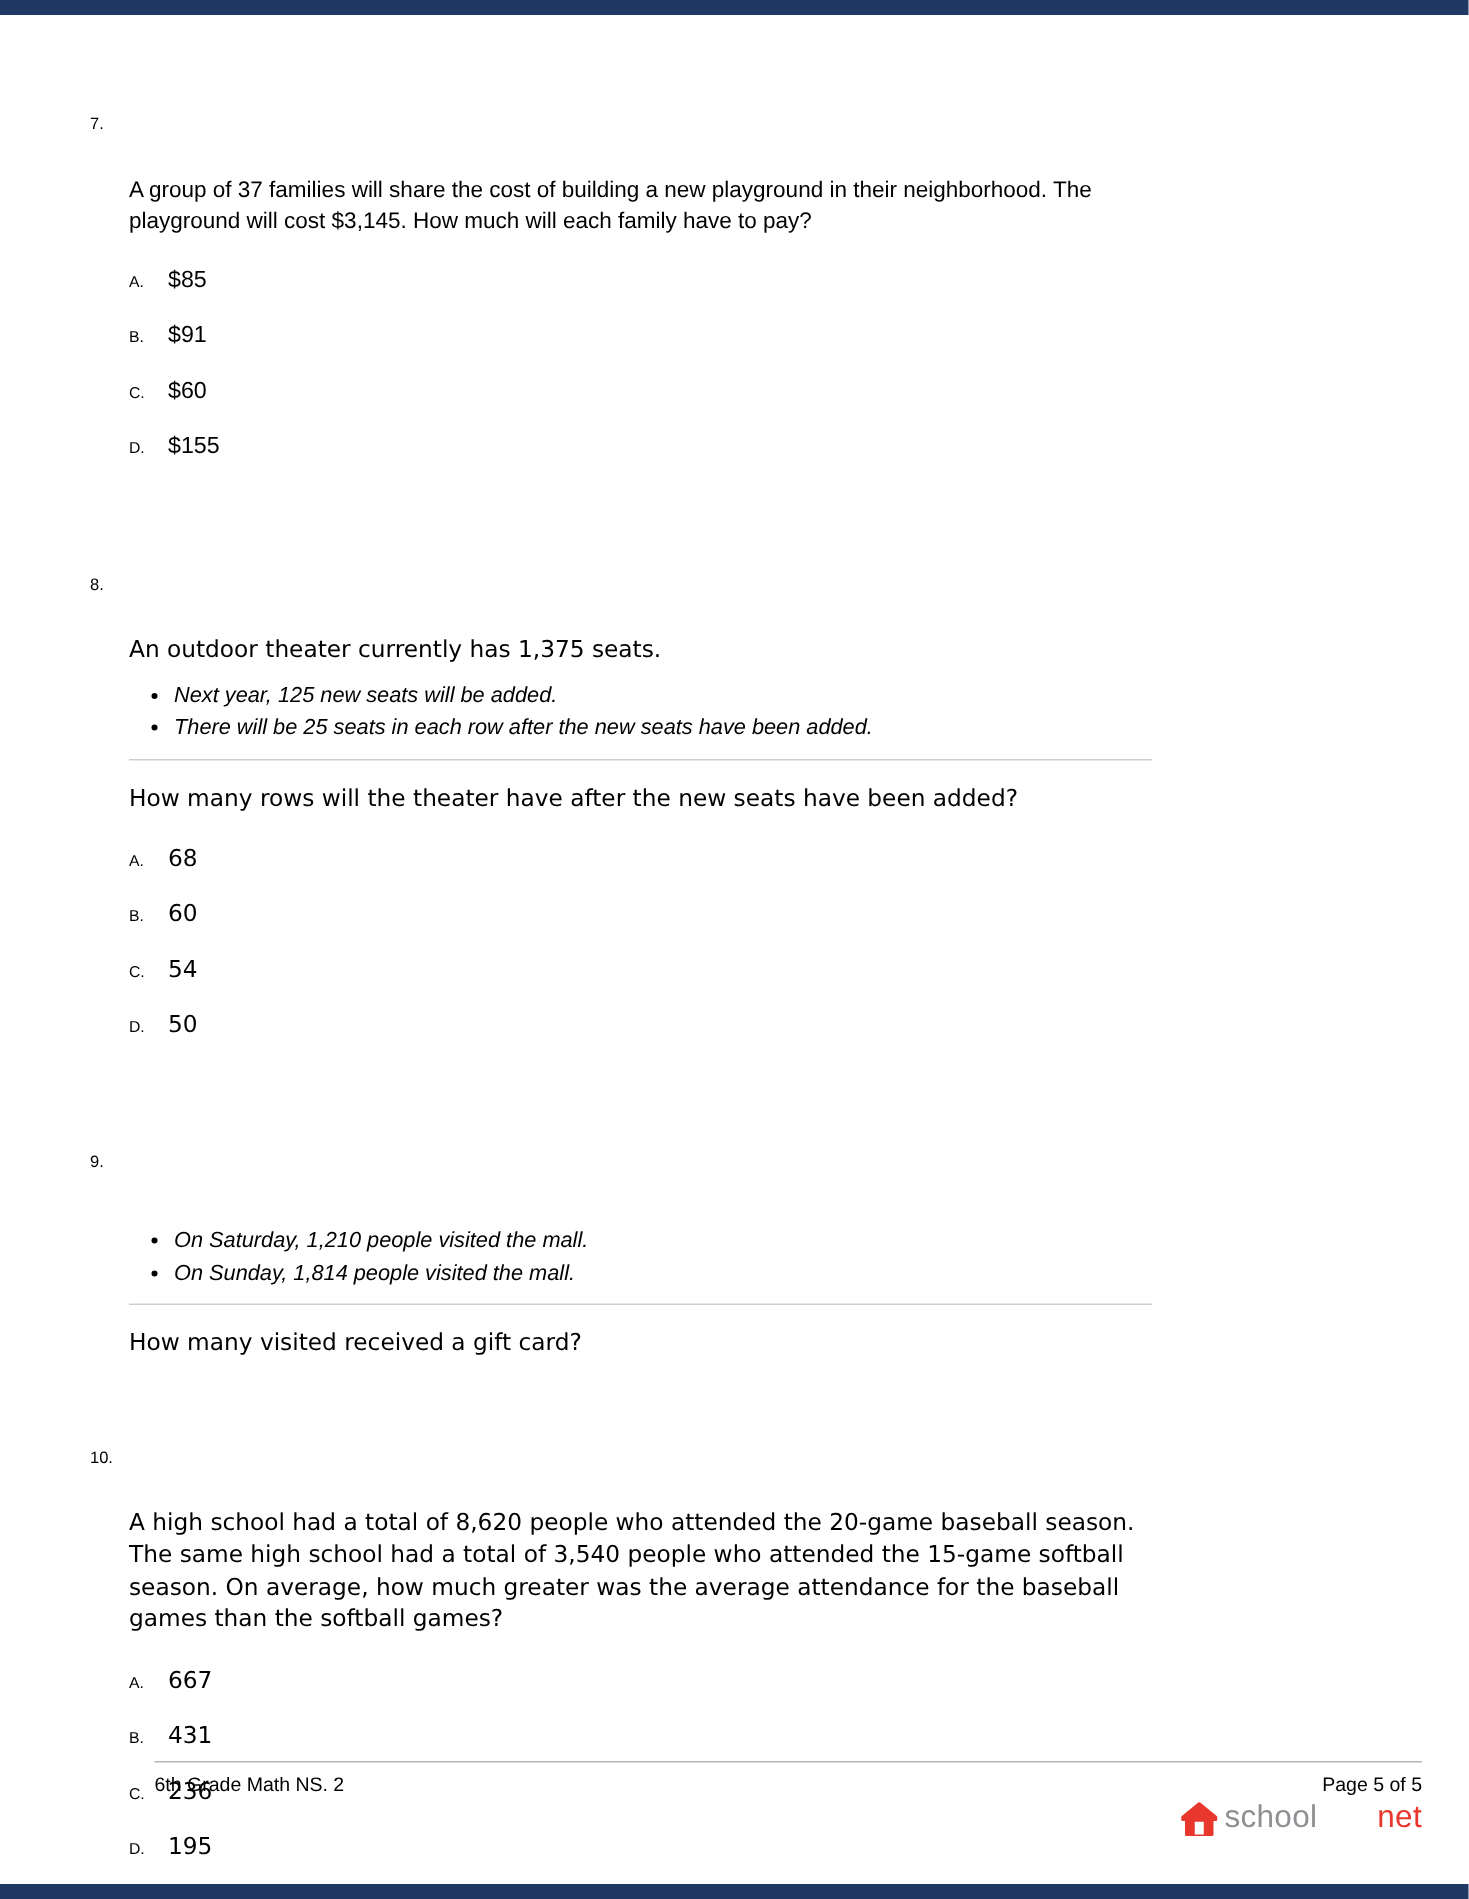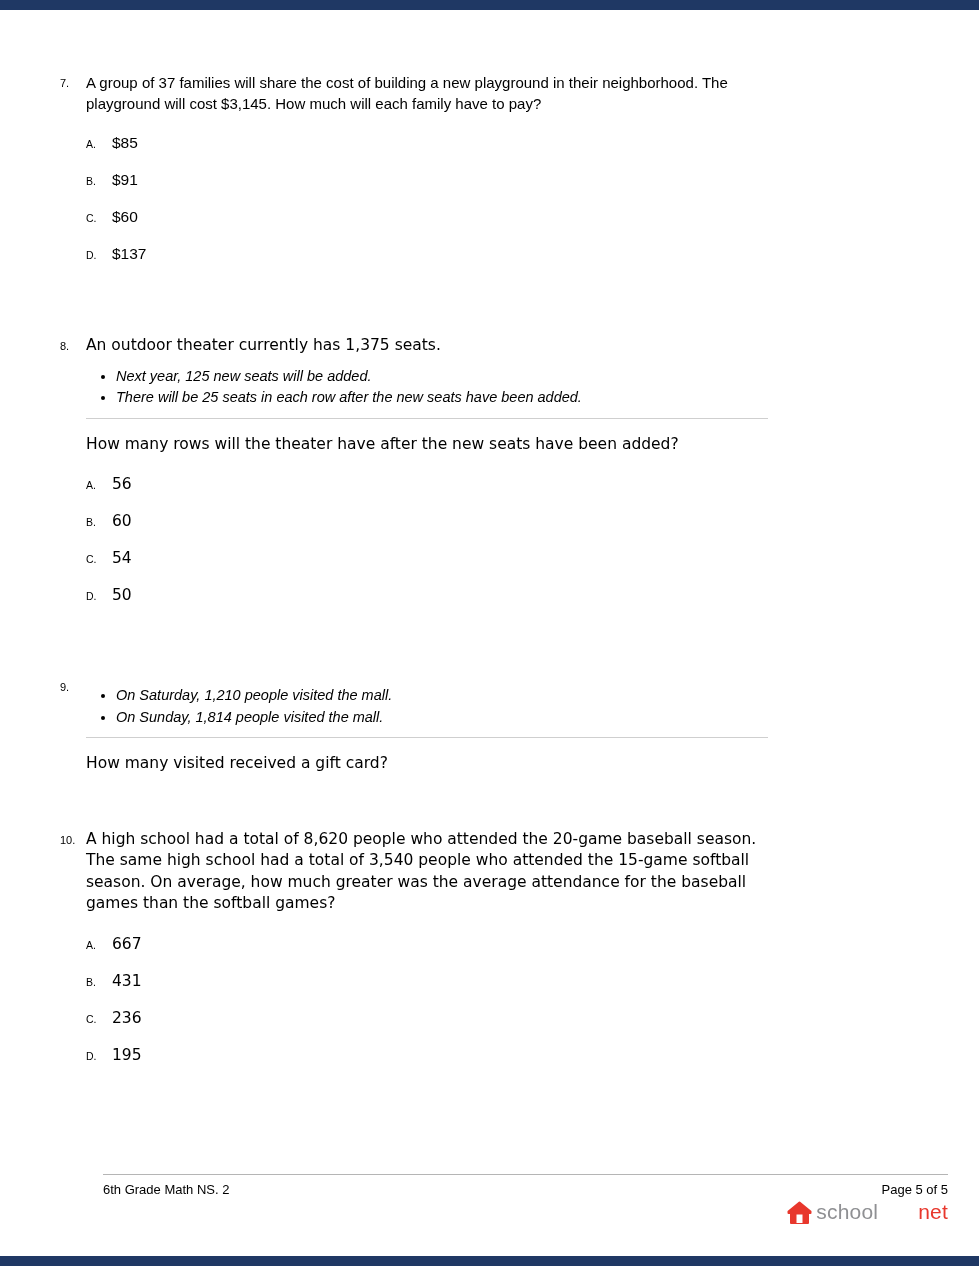--- a/index.html
+++ b/index.html
@@ -19,21 +19,21 @@
   .q7  { margin-top: 62px; }
   .q8  { margin-top: 53px; }
   .q9  { margin-top: 53px; }
   .q10 { margin-top: 54px; }
 
   .q-num {
     flex: 0 0 26px; width: 26px;
     font: 11px/15px "Liberation Sans", sans-serif;
     padding-top: 4px;
   }
-  .q-body { width: 682px; max-width: 682px; }
+  .q-body { width: 682px; max-width: 682px; margin-top: 44px; }
 
   .stem { margin: 0; }
   .stem-arial   { font: 15px/21px "Liberation Sans", sans-serif; }
   .stem-verdana { font: 15.5px/21.5px "DejaVu Sans", sans-serif; max-width: 672px; }
 
   .bullets {
     margin: 9px 0 0; padding: 0 0 0 30px;
     font: 14.5px/21.5px "Liberation Sans", sans-serif;
   }
   .bullets li { margin: 0; font-style: italic; }
@@ -78,40 +78,40 @@
         <div class="option">
           <span class="opt-letter">B.</span>
           <span class="opt-value-arial">$91</span>
         </div>
         <div class="option">
           <span class="opt-letter">C.</span>
           <span class="opt-value-arial">$60</span>
         </div>
         <div class="option">
           <span class="opt-letter">D.</span>
-          <span class="opt-value-arial">$137</span>
+          <span class="opt-value-arial">$155</span>
         </div>
       </div>
     </div>
   </div>
 
   <div class="question q8">
     <span class="q-num">8.</span>
     <div class="q-body">
       <p class="stem stem-verdana">An outdoor theater currently has 1,375 seats.</p>
       <ul class="bullets">
         <li>Next year, 125 new seats will be added.</li>
         <li>There will be 25 seats in each row after the new seats have been added.</li>
       </ul>
       <hr class="divider">
       <p class="stem stem-verdana followup">How many rows will the theater have after the new seats have been added?</p>
       <div class="options">
         <div class="option">
           <span class="opt-letter">A.</span>
-          <span class="opt-value-verdana">56</span>
+          <span class="opt-value-verdana">68</span>
         </div>
         <div class="option">
           <span class="opt-letter">B.</span>
           <span class="opt-value-verdana">60</span>
         </div>
         <div class="option">
           <span class="opt-letter">C.</span>
           <span class="opt-value-verdana">54</span>
         </div>
         <div class="option">

